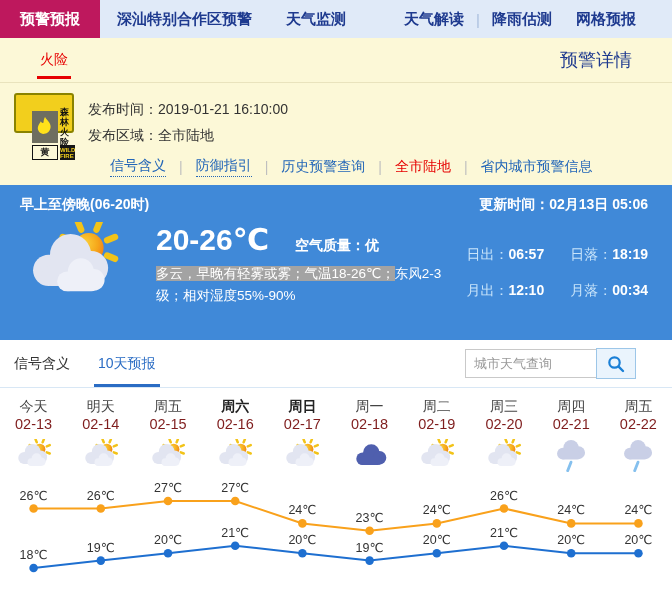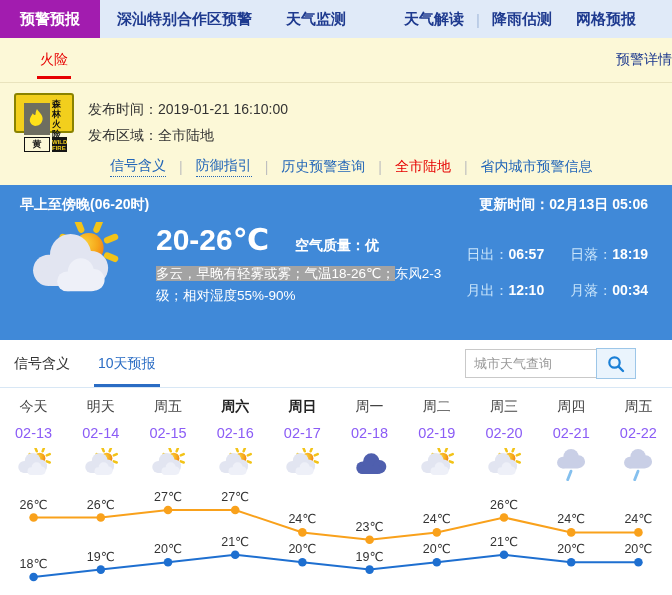--- a/index.html
+++ b/index.html
@@ -4,37 +4,37 @@
 <style>
   * { margin:0; padding:0; box-sizing:border-box; }
   body {
     width:672px; height:595px; overflow:hidden; background:#fff;
     font-family:"Liberation Sans","DejaVu Sans",sans-serif;
   }
   .root { width:672px; height:595px; position:relative; }
 
   
   .topnav { height:38px; background:#e0eaf8; display:flex; align-items:stretch; font-size:15px; font-weight:bold; color:#1e3a8f; }
-  .nav-tab-active { background:#a21caf; color:#fff; display:flex; align-items:center; padding:0 20px; }
+  .nav-tab-active { background:#be185d; color:#fff; display:flex; align-items:center; padding:0 20px; }
   .nav-item { display:flex; align-items:center; padding:0 17px; cursor:pointer; }
   .nav-spacer { flex:1; }
   .nav-right { display:flex; align-items:center; padding-right:24px; }
   .nav-right .nav-item { padding:0 12px; }
   .nav-sep { color:#aabfdd; font-weight:normal; }
 
   
   .alertbar { height:45px; background:#fcf8d7; border-bottom:1px solid #e9e3bd; display:flex; align-items:center; position:relative; }
   .alert-tab { margin-left:40px; color:#e60000; font-size:14px; position:relative; height:100%; display:flex; align-items:center; cursor:pointer; }
   .alert-tab::after { content:""; position:absolute; left:-3px; right:-3px; bottom:3px; height:3px; background:#e60000; }
-  .alert-detail { margin-left:auto; color:#1e3a8f; font-size:14px; cursor:pointer; }
+  .alert-detail { margin-left:auto; margin-right:40px; color:#1e3a8f; font-size:18px; cursor:pointer; }
 
   
   .warnsec { height:102px; background:#fcf8d7; padding:10px 0 0 14px; }
   .warn-row { display:flex; }
-  .warn-icon { width:60px; height:40px; background:#f2cf1d; border:2px solid #8a8300; border-radius:3px; padding:8px; display:grid; grid-template-columns:26px 1fr; grid-template-rows:32px 1fr; gap:2px; }
+  .warn-icon { width:60px; height:40px; background:#f2cf1d; border:2px solid #8a8300; border-radius:3px; padding:16px; display:grid; grid-template-columns:26px 1fr; grid-template-rows:32px 1fr; gap:2px; }
   .wi-flame { background:#6e6e60; display:flex; align-items:center; justify-content:center; }
   .wi-name { font-size:9px; font-weight:bold; color:#111; line-height:10px; display:flex; flex-direction:column; align-items:center; justify-content:center; }
   .wi-level { border:1px solid #111; font-size:9px; font-weight:bold; color:#111; display:flex; align-items:center; justify-content:center; }
   .wi-en { background:#151515; color:#f2cf1d; font-size:6px; font-weight:bold; display:flex; align-items:center; justify-content:center; letter-spacing:0; }
   .warn-meta { margin-left:14px; font-size:14px; color:#333; padding-top:3px; }
   .warn-meta div { line-height:26px; }
   .links-row { padding:9px 0 0 96px; font-size:14px; display:flex; align-items:center; }
   .wlink { color:#2366b8; cursor:pointer; }
   .wlink.dotted { border-bottom:1px dotted #2366b8; padding-bottom:1px; }
   .wlink.red { color:#e60000; }
@@ -63,21 +63,21 @@
   .searchbox { margin-left:auto; display:flex; align-items:center; }
   .searchbox input { width:132px; height:29px; border:1px solid #c9c9c9; padding:0 8px; font-size:13px; color:#333; outline:none; }
   .searchbox input::placeholder { color:#999; }
   .search-btn { width:40px; height:31px; background:#eaf4fd; border:1px solid #9cc6e8; margin-left:-1px; display:flex; align-items:center; justify-content:center; cursor:pointer; }
 
   
   .forecast { background:#fff; }
   .fgrid { display:grid; grid-template-columns:repeat(10,1fr); text-align:center; }
   .day-row { margin-top:10px; font-size:14px; color:#444; }
   .day-row .wk { font-weight:bold; color:#222; }
-  .date-row { margin-top:9px; font-size:14.5px; color:#8b5cf6; }
+  .date-row { font-size:14.5px; color:#7f1d1d; }
   .icon-row { margin-top:6px; height:38px; align-items:center; justify-items:center; }
   .chart-wrap { height:112px; }
 </style>
 </head>
 <body>
 
 <div class="root">
 
   <div class="topnav">
     <div class="nav-tab-active">预警预报</div>

